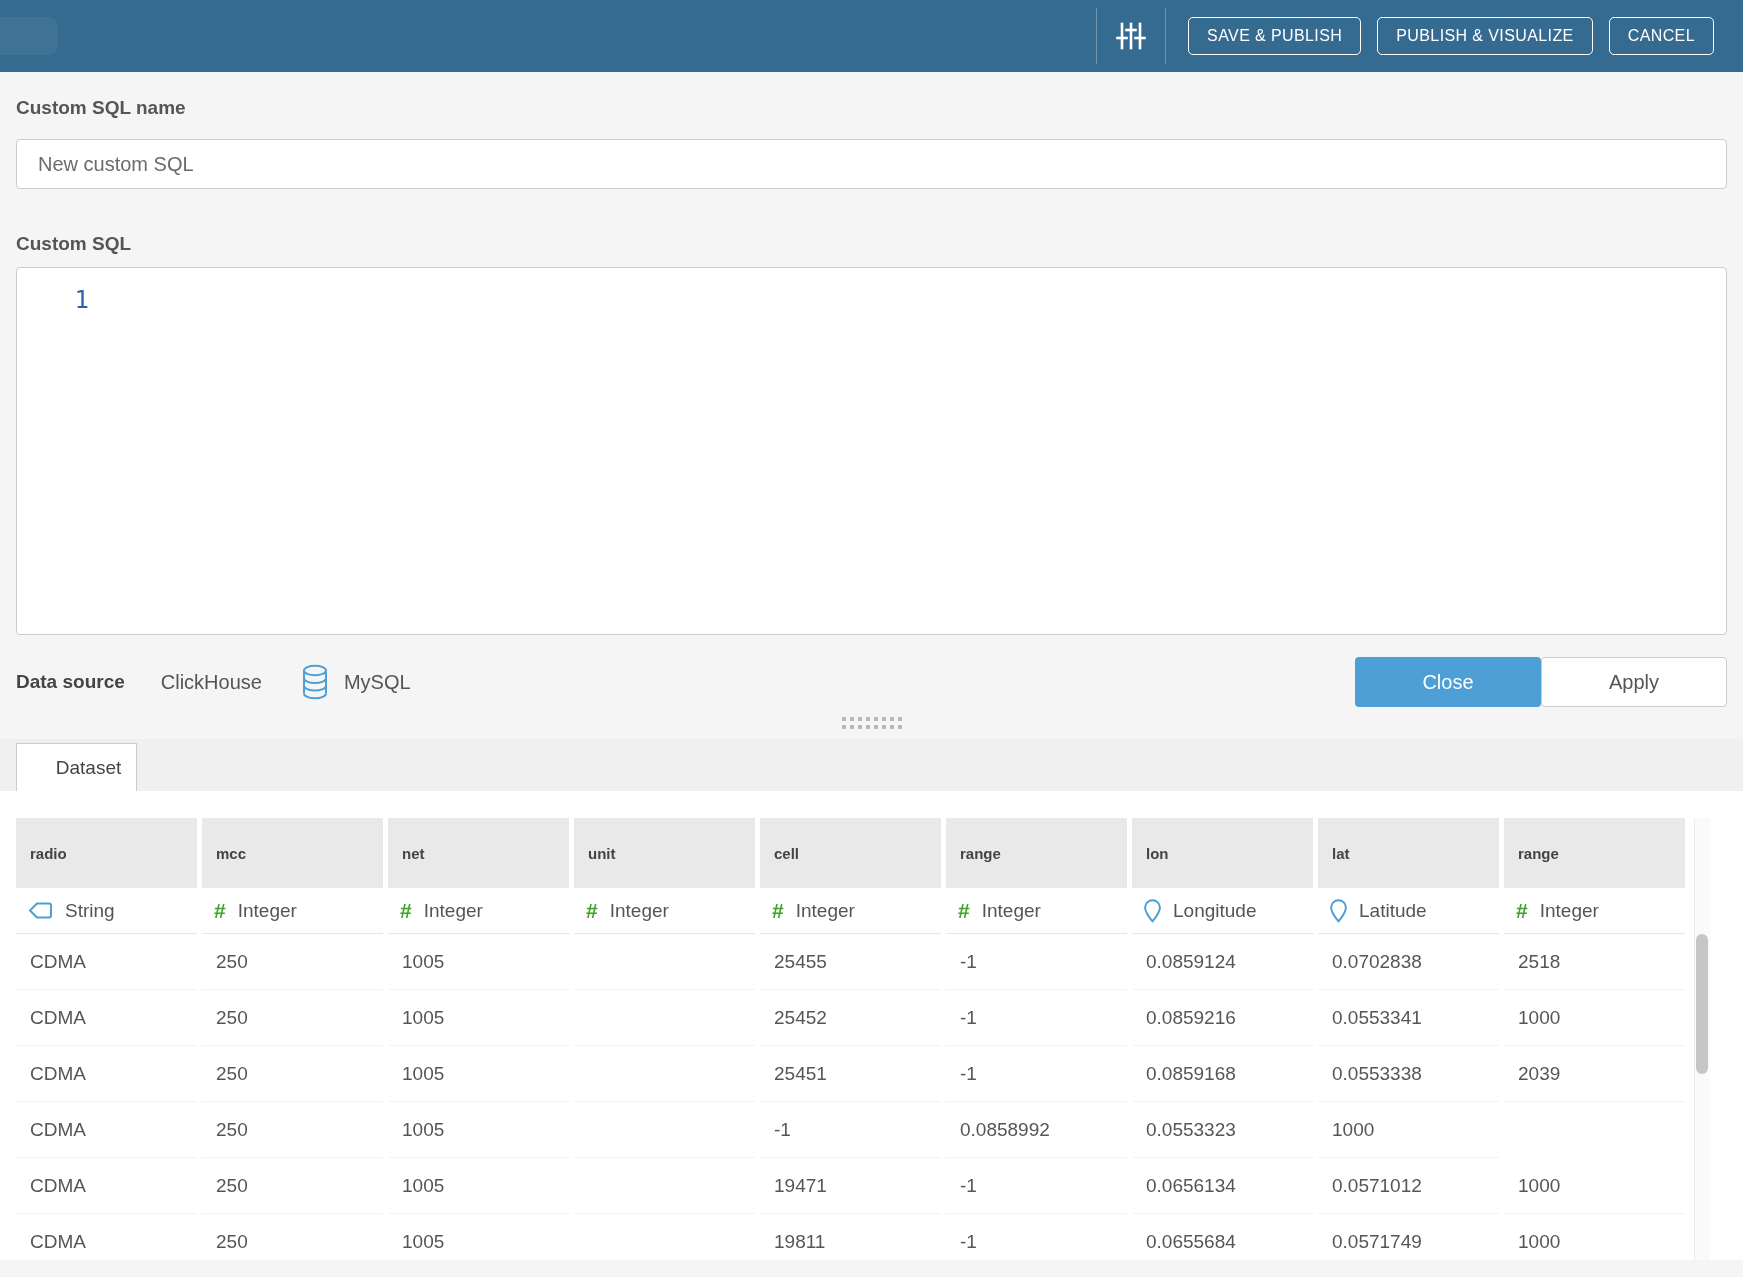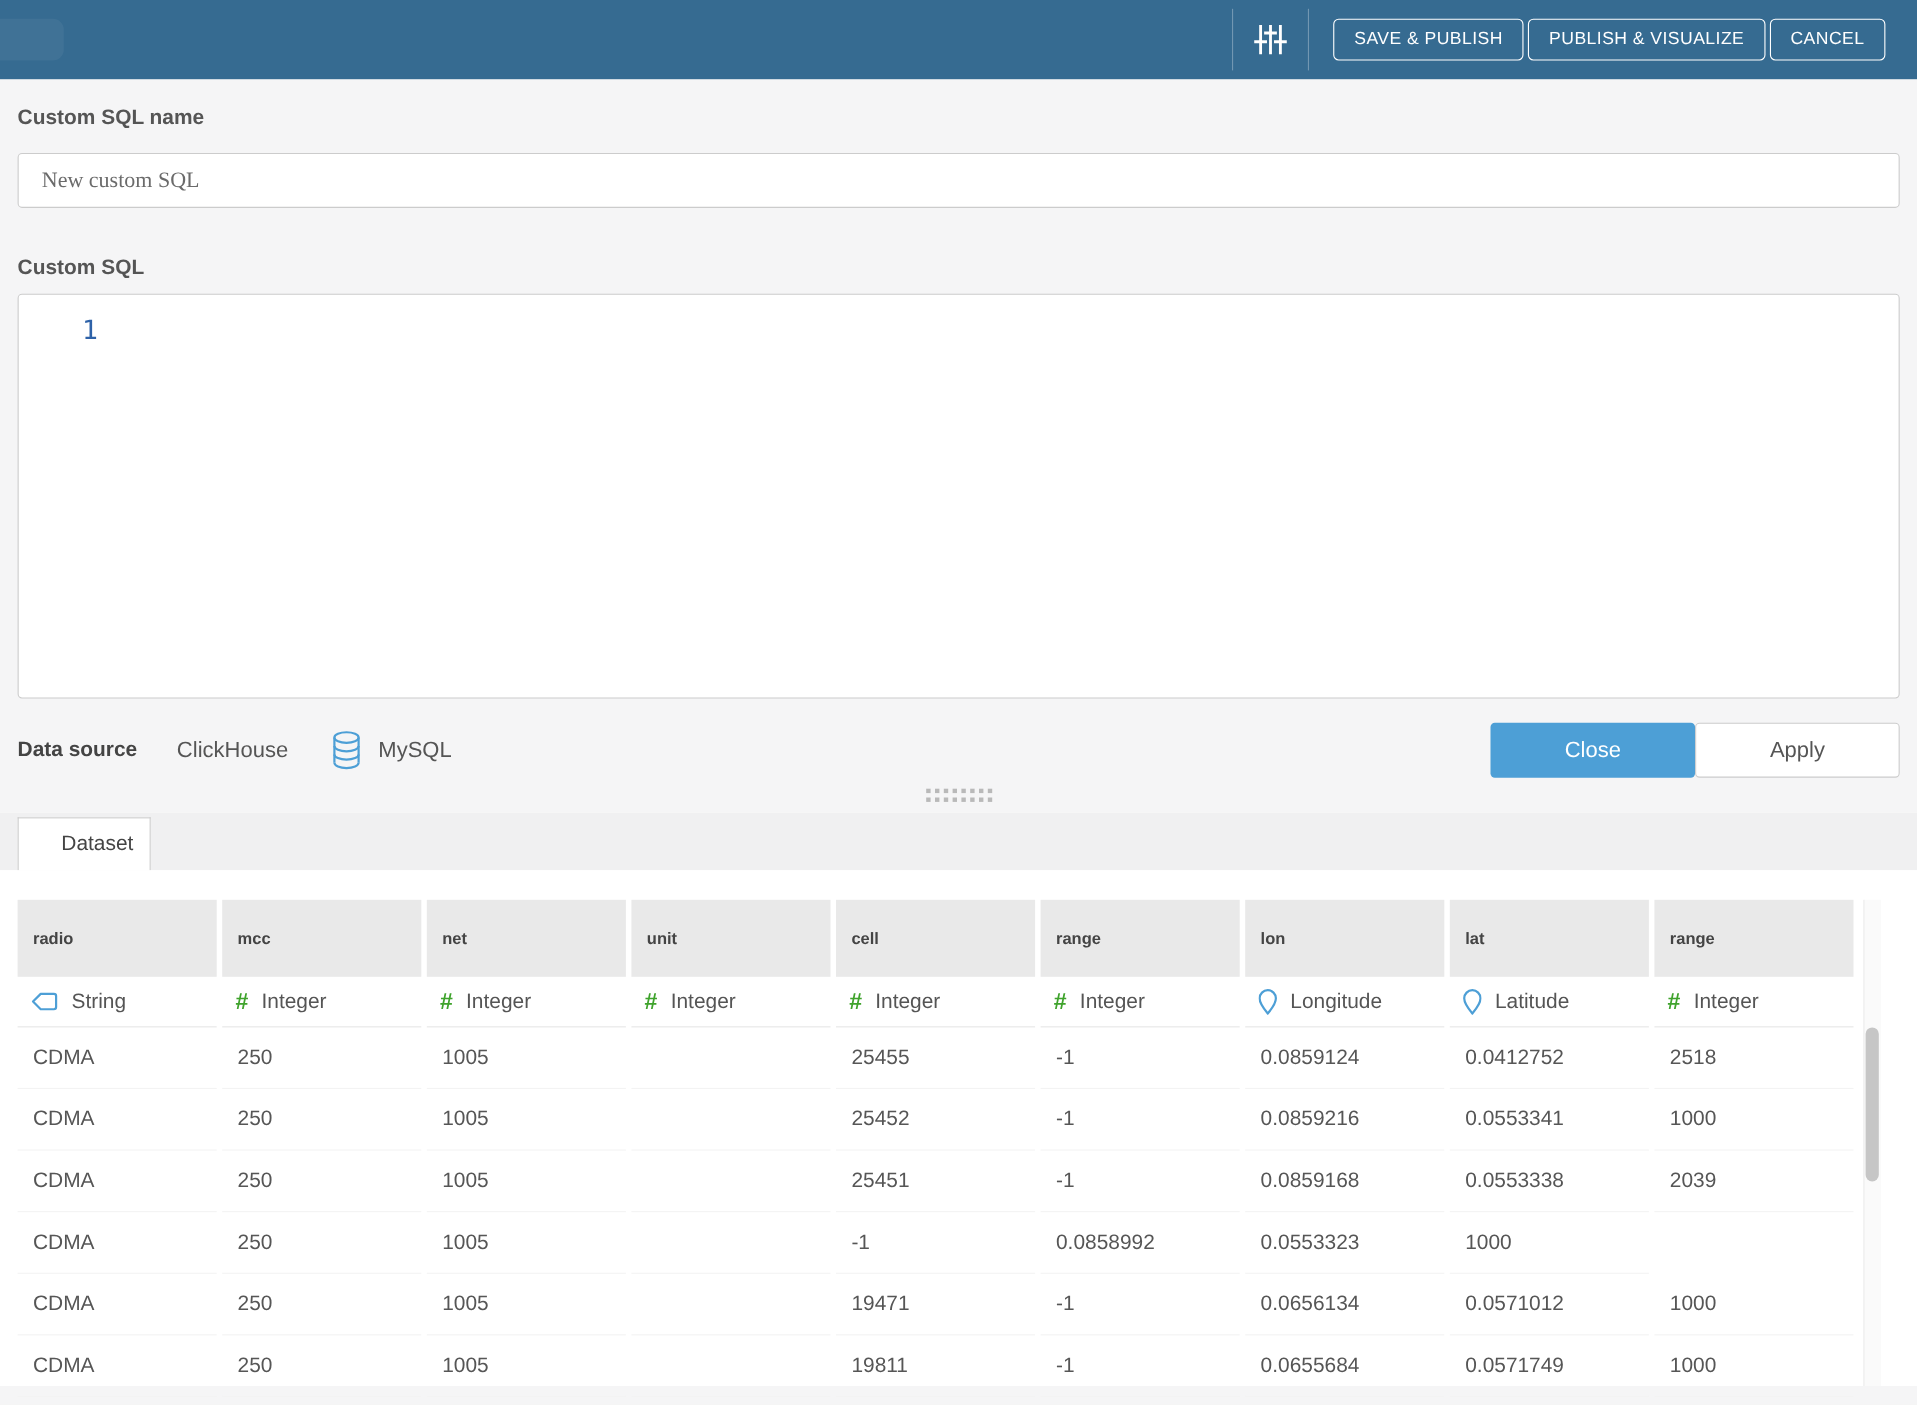--- a/index.html
+++ b/index.html
@@ -4,27 +4,27 @@
 <style>
   * { margin:0; padding:0; box-sizing:border-box; }
   html,body { width:1743px; height:1277px; overflow:hidden; }
   body { font-family:"Liberation Sans", sans-serif; background:#f5f5f6; color:#444; }
 
   
   .topbar { height:72px; background:#366b91; display:flex; align-items:center; justify-content:flex-end; padding-right:29px; position:relative; }
   .ghost-btn { position:absolute; left:-10px; top:17px; width:68px; height:38px; border-radius:10px; background:rgba(255,255,255,0.05); }
   .tb-divider { width:1px; height:56px; background:rgba(255,255,255,0.3); margin:0 2px; }
   .tb-iconwrap { width:64px; display:flex; justify-content:center; align-items:center; }
-  .tb-buttons { display:flex; gap:4px; margin-left:20px; }
+  .tb-buttons { display:flex; gap:16px; margin-left:20px; }
   .tb-btn { height:38px; padding:0 18px; background:transparent; border:1px solid #fff; border-radius:5px; color:#fff; font-size:16px; letter-spacing:0.4px; font-family:"Liberation Sans", sans-serif; cursor:pointer; white-space:nowrap; }
 
   
   .content { padding:0 16px; }
   .field-label { font-size:19px; font-weight:bold; color:#555; margin-top:25px; }
-  .name-input { margin-top:20px; width:100%; height:50px; border:1px solid #ccc; border-radius:4px; background:#fff; font-size:20px; color:#6b6b6b; padding:0 21px; font-family:Liberation Serif, serif; outline:none; display:block; }
+  .name-input { margin-top:20px; width:100%; height:50px; border:1px solid #ccc; border-radius:4px; background:#fff; font-size:20px; color:#6b6b6b; padding:0 21px; font-family:Liberation Sans, sans-serif; outline:none; display:block; }
   .sql-label { margin-top:44px; }
   .editor { margin-top:12px; height:368px; background:#fff; border:1px solid #ccc; border-radius:4px; overflow:hidden; }
   .code-line { display:flex; padding-top:17px; font-family:"DejaVu Sans Mono", monospace; font-size:24px; line-height:30px; }
   .gutter { width:72px; text-align:right; color:#2e62a8; flex:none; }
   .code-text { padding-left:52px; white-space:pre; color:#1a1a1a; }
   .tok-plain { color:#1a1a1a; }
   .tok-operator { color:#6f9ac0; }
   .tok-number { color:#2f7d32; }
 
   
@@ -200,21 +200,21 @@
       </div>
     <div id="data-rows">
         <div class="tgrid">
           <div class="d-cell">CDMA</div>
           <div class="d-cell">250</div>
           <div class="d-cell">1005</div>
           <div class="d-cell"></div>
           <div class="d-cell">25455</div>
           <div class="d-cell">-1</div>
           <div class="d-cell">0.0859124</div>
-          <div class="d-cell">0.0412752</div>
+          <div class="d-cell">0.0702838</div>
           <div class="d-cell">2518</div>
         </div>
         <div class="tgrid">
           <div class="d-cell">CDMA</div>
           <div class="d-cell">250</div>
           <div class="d-cell">1005</div>
           <div class="d-cell"></div>
           <div class="d-cell">25452</div>
           <div class="d-cell">-1</div>
           <div class="d-cell">0.0859216</div>

